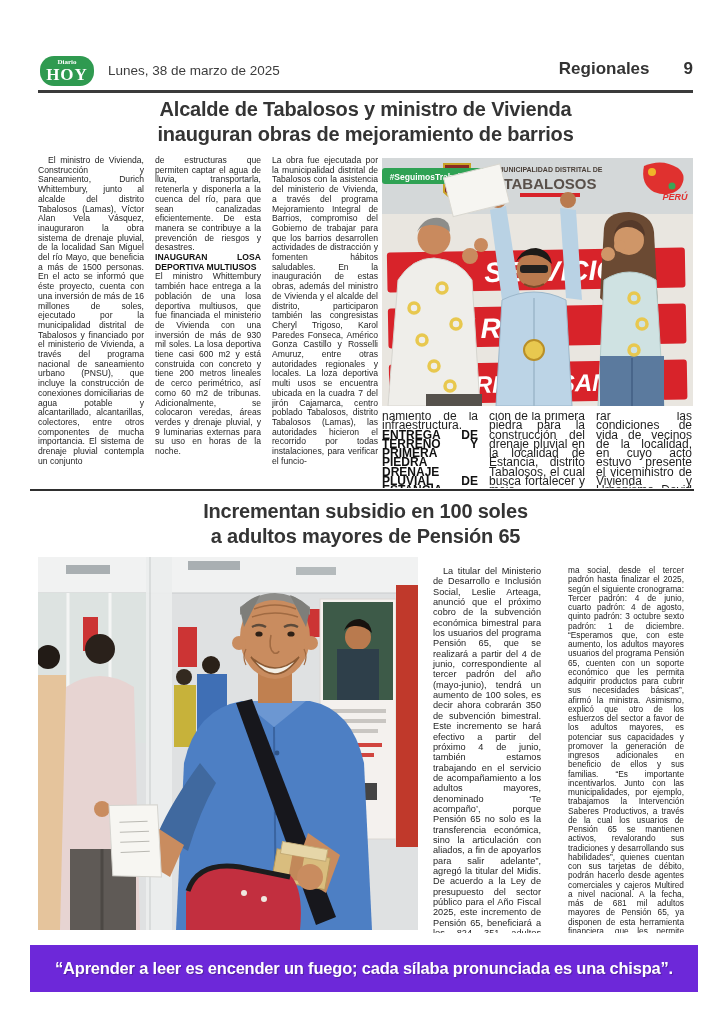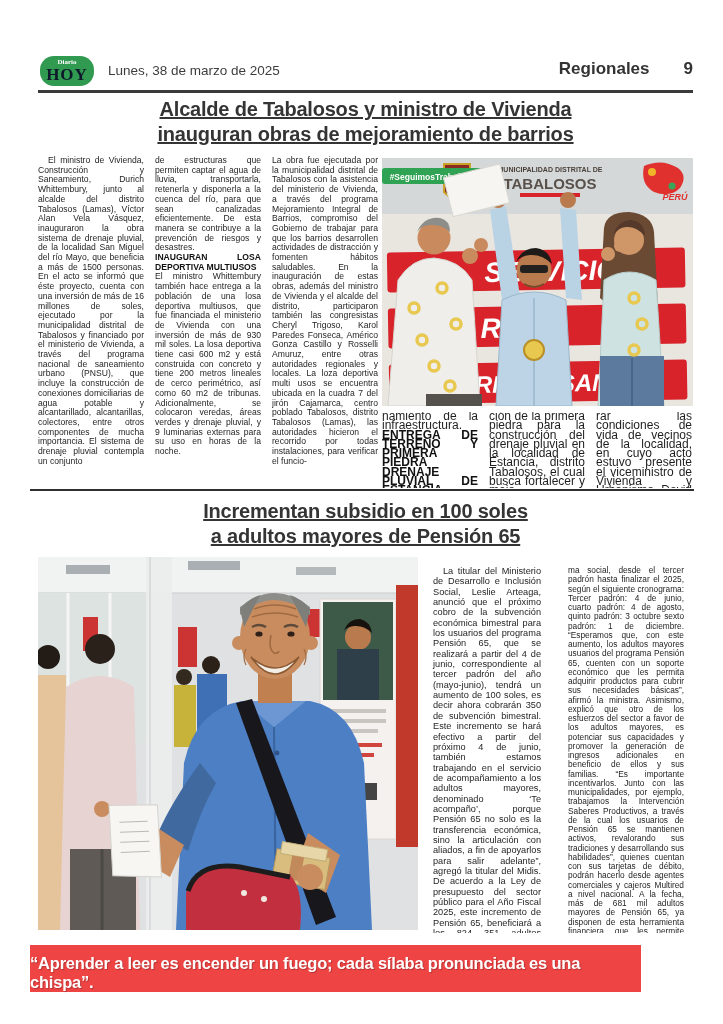--- a/index.html
+++ b/index.html
@@ -3,30 +3,30 @@
 <meta charset="utf-8">
 <style>
   html,body{margin:0;padding:0;background:#ffffff;}
   .page{position:relative;width:723px;height:1024px;background:#ffffff;overflow:hidden;
         font-family:"Liberation Sans",sans-serif;color:#1f1f1f;}
   
   .masthead{position:absolute;left:38px;top:56px;width:655px;height:32px;}
   .logo{position:absolute;left:2px;top:0;width:54px;height:30px;background:#2f9a50;
         display:flex;flex-direction:column;align-items:center;justify-content:center;border-radius:14px;}
   .logo-top{color:#fff;font-size:7px;font-weight:bold;line-height:7px;font-family:"Liberation Serif",serif;}
-  .logo-main{color:#0f172a;font-size:17px;font-weight:bold;line-height:17px;letter-spacing:1px;
+  .logo-main{color:#ffffff;font-size:17px;font-weight:bold;line-height:17px;letter-spacing:1px;
              font-family:"Liberation Serif",serif;}
   .date{position:absolute;left:70px;top:7px;font-size:13.5px;color:#3d3d3d;}
   .mast-right{position:absolute;right:0;top:3px;}
   .section{font-size:17px;font-weight:bold;color:#333;margin-right:34px;}
   .pagenum{font-size:17px;font-weight:bold;color:#333;}
   .head-rule{position:absolute;left:38px;top:90px;width:655px;height:3px;background:#3b3b3b;}
   
   .headline{position:absolute;left:38px;width:655px;text-align:center;font-weight:bold;
-            color:#343434;font-size:20px;line-height:25px;letter-spacing:-0.2px;text-decoration:underline;}
+            color:#343434;font-size:20px;line-height:25px;letter-spacing:-0.2px;}
   .headline1{top:97px;}
   .headline2{top:499px;}
   
   .a1-left{position:absolute;left:38px;top:156px;width:341px;height:331px;
            display:flex;gap:11px;}
   .a1col{width:106px;height:331px;overflow:hidden;font-size:8.6px;line-height:9.7px;
          text-align:justify;color:#1e1e1e;}
   .a1col p{margin:0;}
   .indent{text-indent:10px;}
   .subhead{font-weight:bold;color:#111;}
@@ -39,22 +39,22 @@
   .article-divider{position:absolute;left:30px;top:489px;width:664px;height:2px;background:#2f2f2f;}
   
   .photo2{position:absolute;left:38px;top:557px;display:block;width:380px;height:373px;}
   .a2-cols{position:absolute;left:424px;top:557px;width:269px;height:376px;display:flex;gap:9px;}
   .a2col1{width:126px;height:376px;overflow:hidden;font-size:9.2px;line-height:10.35px;
           text-align:justify;color:#1e1e1e;}
   .a2col2{width:134px;height:376px;overflow:hidden;font-size:8.3px;line-height:9.25px;
           text-align:justify;color:#1e1e1e;}
   .a2-cols p{margin:9px;}
   
-  .quote-banner{position:absolute;left:30px;top:945px;width:611px;height:47px;background:#ef4444;
-                display:flex;align-items:flex-end;justify-content:center;}
+  .quote-banner{position:absolute;left:30px;top:945px;width:668px;height:47px;background:#6d28d9;
+                display:flex;align-items:center;justify-content:center;}
   .quote-banner span{color:#ffffff;font-weight:bold;font-size:16.5px;letter-spacing:-0.2px;
                      text-shadow:1px 1px 1px rgba(0,0,0,0.25);}
 </style>
 </head>
 <body>
 
 <div class="page">
 
   <div class="masthead">
     <div class="logo">

